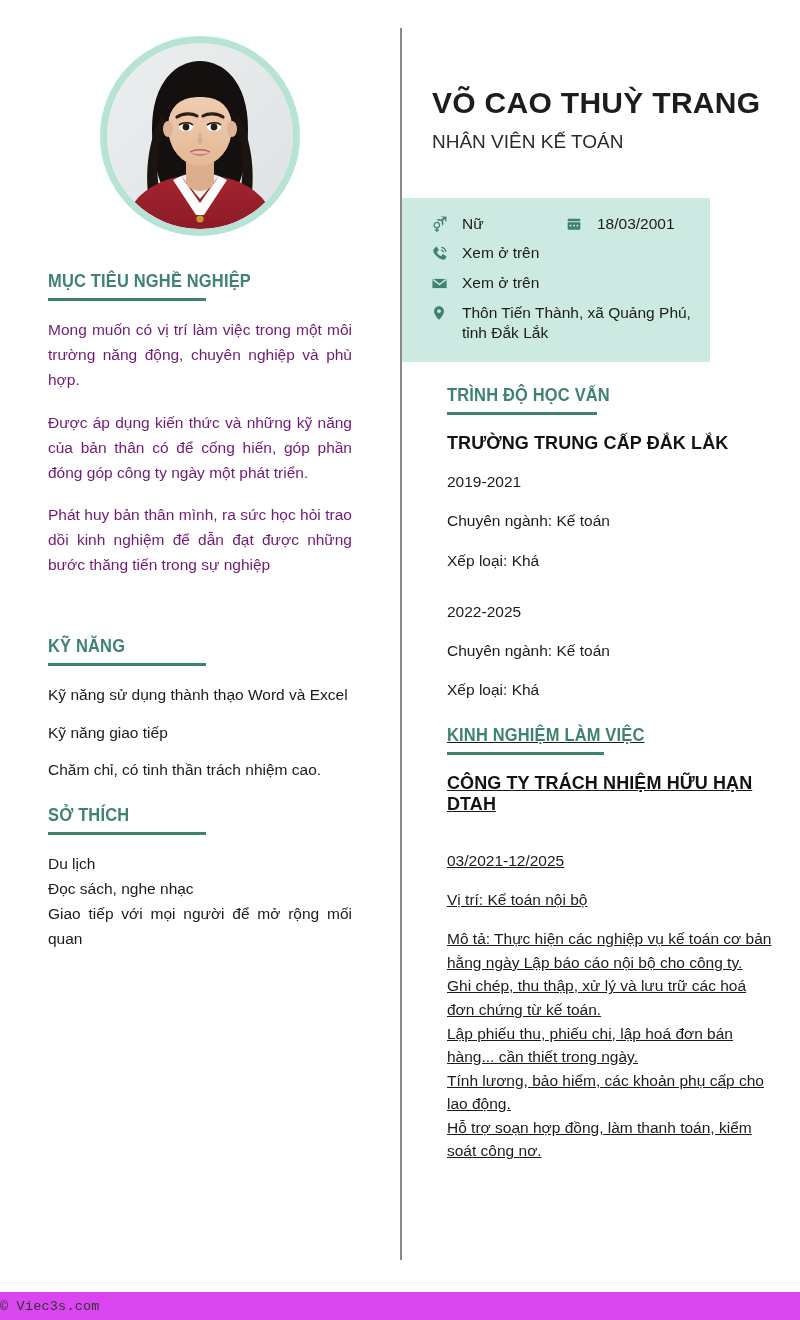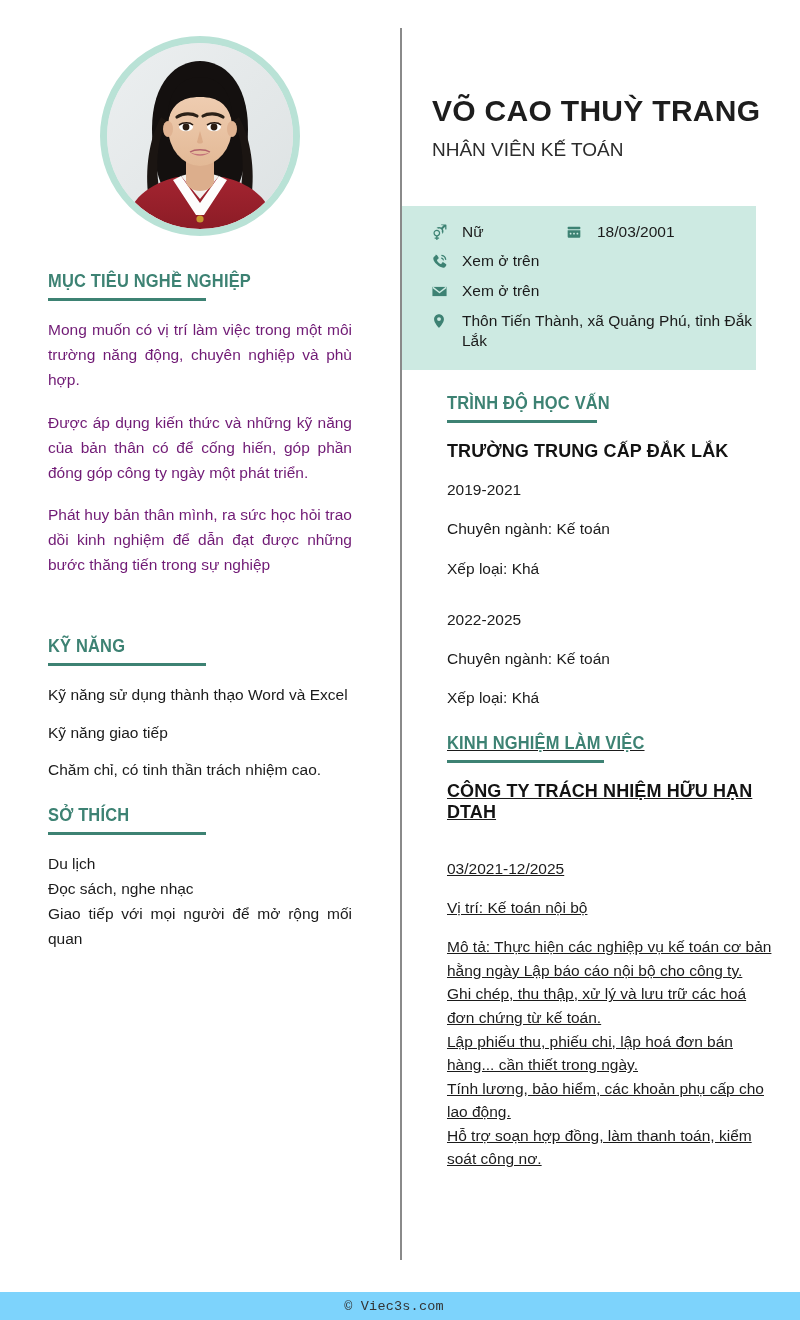--- a/index.html
+++ b/index.html
@@ -89,21 +89,21 @@
   }
   .hobby-line {
     font-size: 15.5px;
     line-height: 1.62;
     text-align: justify;
   }
 
   
   #right-column {
     position: absolute;
-    left: 402px; top: 16px;
+    left: 402px; top: 8px;
     width: 398px; height: 1260px;
   }
 
   #name-block { padding: 78px 0 0 30px; }
   #full-name {
     font-size: 30px;
     font-weight: bold;
     letter-spacing: 0.3px;
     color: #1d1d1d;
     line-height: 1.1;
@@ -111,21 +111,21 @@
   #job-title {
     font-size: 19px;
     color: #2b2b2b;
     margin-top: 12px;
     line-height: 1.2;
   }
 
   #contact-panel {
     margin-top: 44px;
     background: #cdeae2;
-    width: 354px;
+    width: 308px;
     padding: 16px 0 18px 28px;
   }
   .contact-row {
     display: flex;
     align-items: flex-start;
     margin-bottom: 9px;
   }
   .contact-row:last-child { margin-bottom: 0; }
   .contact-cell {
     display: flex;
@@ -176,24 +176,24 @@
     line-height: 1.52;
   }
   #exp-date { margin-top: 34px; }
   #exp-desc { margin-top: 14px; }
 
   
   #footer-bar {
     position: absolute;
     left: 0; top: 1292px;
     width: 800px; height: 28px;
-    background: #7dd3fc;
+    background: #d946ef;
     display: flex;
     align-items: center;
-    justify-content: center;
+    justify-content: flex-start;
     padding-right: 12px;
   }
   #footer-credit {
     font-family: "Liberation Mono", "DejaVu Sans Mono", monospace;
     font-size: 13.5px;
     color: #333333;
     letter-spacing: 0.2px;
   }
 </style>
 </head>

